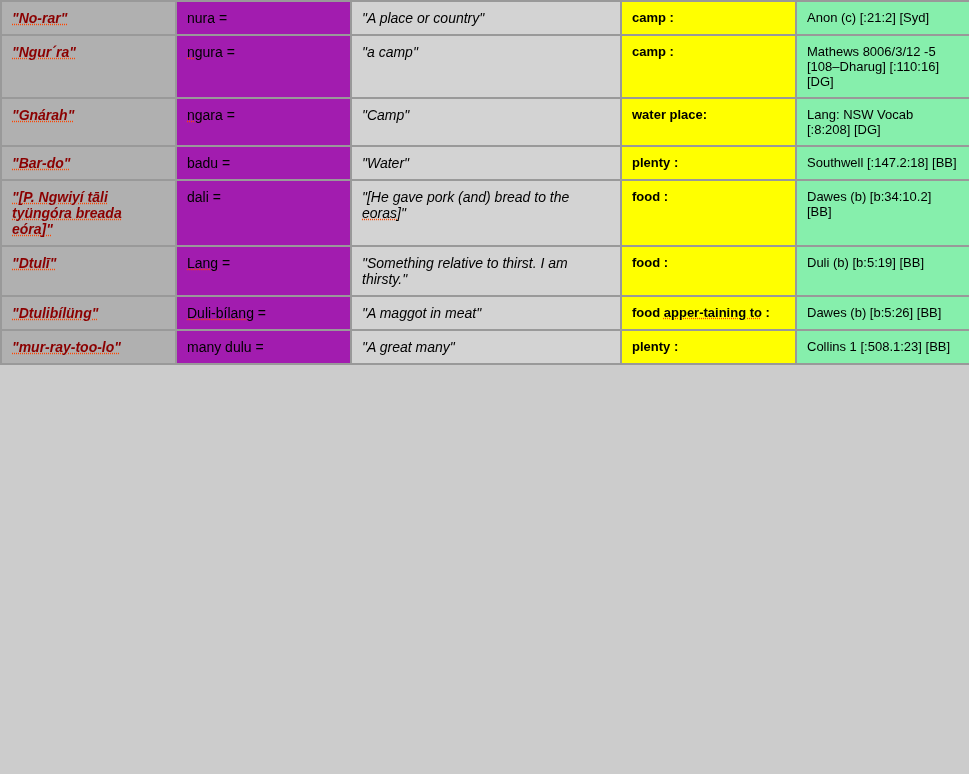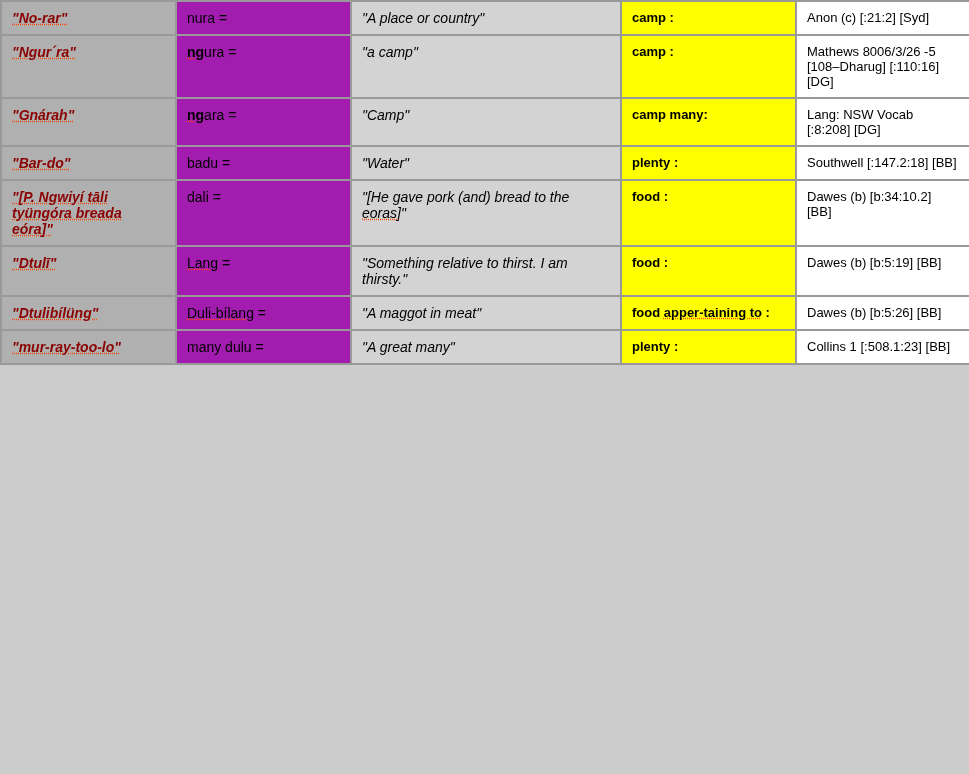--- a/index.html
+++ b/index.html
@@ -16,40 +16,40 @@
     }
     td {
       border: 2px solid #999;
       padding: 8px 10px;
       vertical-align: top;
     }
     .col1 { width: 175px; background-color: #b0b0b0; }
     .col2 { width: 175px; background-color: #a21caf; }
     .col3 { width: 270px; background-color: #d3d3d3; }
     .col4 { width: 175px; background-color: #ffff00; }
-    .col5 { width: 174px; background-color: #ffffff; }
+    .col5 { width: 174px; background-color: #86efac; }
 
     .col1 span, .col1 strong {
       color: #8b0000;
       font-weight: bold;
       font-style: italic;
       text-decoration: underline;
       text-decoration-style: dotted;
       text-decoration-color: #ff4500;
     }
     .col2 span {
       color: #000;
     }
     .col2 u {
       text-decoration: underline;
       text-decoration-style: dotted;
       text-decoration-color: #ff4500;
     }
     .col2 strong {
-      font-weight: bold;
+      font-weight: normal;
     }
     .col3 { font-style: italic; color: #000; }
     .col4 { font-size: 13px; font-weight: bold; color: #000; margin-top: 34px; }
     .col5 { font-size: 13px; color: #000; }
 
     .word-underline {
       text-decoration: underline;
       text-decoration-style: dotted;
       text-decoration-color: #ff4500;
     }
@@ -85,36 +85,36 @@
     <td class="col2">
       <span><strong><u class="word-underline">ng</u></strong>ura =</span>
     </td>
     <td class="col3">
       <span>"a camp"</span>
     </td>
     <td class="col4">
       <span>camp  :</span>
     </td>
     <td class="col5">
-      <span>Mathews 8006/3/26 -5 [108–Dharug] [:110:16] [DG]</span>
+      <span>Mathews 8006/3/12 -5 [108–Dharug] [:110:16] [DG]</span>
     </td>
   </tr>
 
   <tr>
     <td class="col1">
       <span>"Gnárah"</span>
     </td>
     <td class="col2">
       <span><strong><u class="word-underline">ng</u></strong>ara =</span>
     </td>
     <td class="col3">
       <span>"Camp"</span>
     </td>
     <td class="col4">
-      <span>camp many:</span>
+      <span>water place:</span>
     </td>
     <td class="col5">
       <span>Lang: NSW Vocab [:8:208] [DG]</span>
     </td>
   </tr>
 
   <tr>
     <td class="col1">
       <span>"Bar-do"</span>
     </td>
@@ -157,21 +157,21 @@
     <td class="col2">
       <span><u class="word-underline">Lang</u> =</span>
     </td>
     <td class="col3">
       <span>"Something relative to thirst. I am thirsty."</span>
     </td>
     <td class="col4">
       <span>food  :</span>
     </td>
     <td class="col5">
-      <span>Dawes (b) [b:5:19] [BB]</span>
+      <span>Duli (b) [b:5:19] [BB]</span>
     </td>
   </tr>
 
   <tr>
     <td class="col1">
       <span>"Dtulibílüng"</span>
     </td>
     <td class="col2">
       <span><u class="word-underline">Duli-bílang</u> =</span>
     </td>

